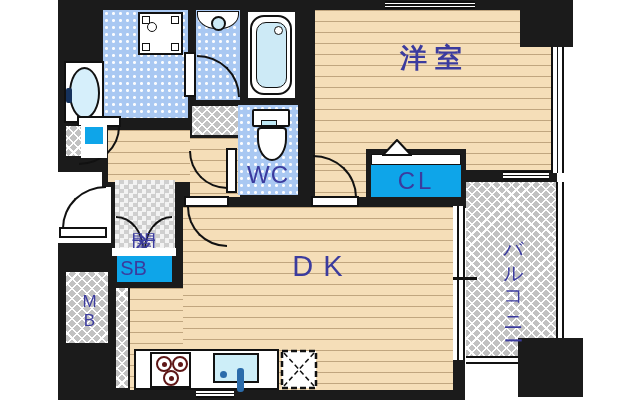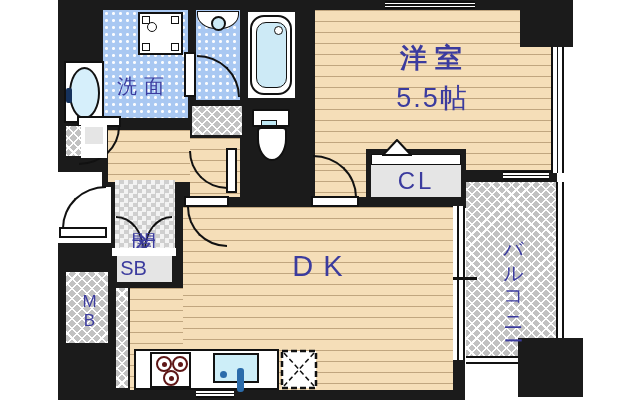--- a/index.html
+++ b/index.html
@@ -10,21 +10,21 @@
   .floor{background-color:#f5deb8;
          background-image:repeating-linear-gradient(180deg, rgba(140,110,70,.5) 0 1px, rgba(0,0,0,0) 1px 11px);}
   .wet{background-color:#a9c8f2;
        background-image:radial-gradient(circle, rgba(255,255,255,.95) 1.2px, rgba(255,255,255,0) 1.8px);
        background-size:7px 7px;}
   .hatch{background-color:#c2c2c2;
          background-image:repeating-linear-gradient(45deg,#ffffff 0 1.5px, rgba(0,0,0,0) 1.5px 7px),
                           repeating-linear-gradient(-45deg,#ffffff 0 1.5px, rgba(0,0,0,0) 1.5px 7px);}
   .checker{background:repeating-conic-gradient(#cfcfcf 0% 25%, #f3f3f3 0% 50%);background-size:9px 9px;}
   .white{background:#fff;}
-  .pink{background:#e5e5e5;}
+  .pink{background:#0ea5e9;}
   .leaf{background:#fff;border:2px solid #111;}
   .arc{background:transparent;}
   .arc-tr{border-top:2.5px solid #111;border-right:2.5px solid #111;border-top-right-radius:100% 100%;}
   .arc-tl{border-top:2.5px solid #111;border-left:2.5px solid #111;border-top-left-radius:100% 100%;}
   .arc-br{border-bottom:2.5px solid #111;border-right:2.5px solid #111;border-bottom-right-radius:100% 100%;}
   .arc-bl{border-bottom:2.5px solid #111;border-left:2.5px solid #111;border-bottom-left-radius:100% 100%;}
   .winh{background:#fff;border-top:2px solid #111;border-bottom:2px solid #111;}
   .winh::after{content:"";position:absolute;left:0;right:0;top:50%;height:1.5px;margin-top:-.75px;background:#111;}
   .winv{background:#fff;border-left:2px solid #111;border-right:2px solid #111;}
   .winv::after{content:"";position:absolute;top:0;bottom:0;left:50%;width:1.5px;margin-left:-.75px;background:#111;}
@@ -129,20 +129,23 @@
   <div style="left:211px;top:16px;width:15px;height:15px;border:2px solid #111;border-radius:50%;background:#cdeaf6;"></div>
   <div class="leaf" style="left:184px;top:52px;width:12px;height:45px;"></div>
   <div class="arc arc-tr" style="left:197px;top:55px;width:43px;height:42px;"></div>
   <div class="white" style="left:248px;top:12px;width:47px;height:86px;">
     <div style="left:2px;top:3px;width:42px;height:80px;border:2.5px solid #111;border-radius:14px;background:#fff;"></div>
     <div style="left:8px;top:10px;width:31px;height:66px;border:1.5px solid #111;border-radius:10px;background:#cdeaf6;"></div>
     <div style="left:26px;top:14px;width:9px;height:9px;border:1.5px solid #111;border-radius:50%;background:#fff;"></div>
   </div>
   <div class="hatch" style="left:192px;top:106px;width:50px;height:29px;"></div>
 
+  <div class="wet" style="left:238px;top:105px;width:60px;height:90px;">
+    <div class="lbl" style="left:3px;top:57px;width:54px;font-size:24px;letter-spacing:1px;">WC</div>
+  </div>
   <div style="left:252px;top:109px;width:38px;height:18px;background:#fff;border:2px solid #111;border-radius:2px;"></div>
   <div style="left:261px;top:120px;width:16px;height:6px;background:#bfe9f5;border:1px solid #111;"></div>
   <div style="left:257px;top:127px;width:30px;height:34px;background:#fff;border:2px solid #111;border-radius:4px 4px 50% 50% / 4px 4px 65% 65%;"></div>
   <div class="leaf" style="left:226px;top:148px;width:11px;height:45px;"></div>
   <div class="arc arc-bl" style="left:189px;top:151px;width:38px;height:38px;"></div>
 
   <div class="leaf" style="left:184px;top:196px;width:45px;height:11px;"></div>
   <div class="arc arc-bl" style="left:187px;top:207px;width:40px;height:40px;"></div>
   <div class="leaf" style="left:311px;top:196px;width:48px;height:11px;"></div>
   <div class="arc arc-tr" style="left:313px;top:155px;width:44px;height:42px;"></div>
@@ -158,18 +161,16 @@
 
   <div class="white" style="left:58px;top:172px;width:44px;height:71px;"></div>
   <div class="white" style="left:99px;top:187px;width:12px;height:56px;"></div>
   <div class="arc arc-tl" style="left:62px;top:186px;width:44px;height:42px;"></div>
   <div class="leaf" style="left:59px;top:227px;width:48px;height:11px;"></div>
 
   <div class="hatch" style="left:66px;top:272px;width:42px;height:71px;"></div>
   <div class="lbl vtext" style="left:76px;top:283px;width:22px;height:55px;font-size:17px;">MB</div>
 
   <div class="lbl" style="left:375px;top:44px;width:120px;font-size:27px;letter-spacing:8px;font-weight:bold;">洋室</div>
-  <div class="lbl" style="left:370px;top:84px;width:125px;font-size:27px;letter-spacing:2px;">5.5帖</div>
   <div class="lbl" style="left:265px;top:251px;width:115px;font-size:29px;letter-spacing:10px;">DK</div>
   <div class="lbl vtext" style="left:498px;top:210px;width:26px;height:140px;font-size:20px;letter-spacing:3px;">バルコニー</div>
-  <div class="lbl" style="left:106px;top:76px;width:76px;font-size:20px;letter-spacing:7px;">洗面</div>
 
 </div>
 
 </body></html>

